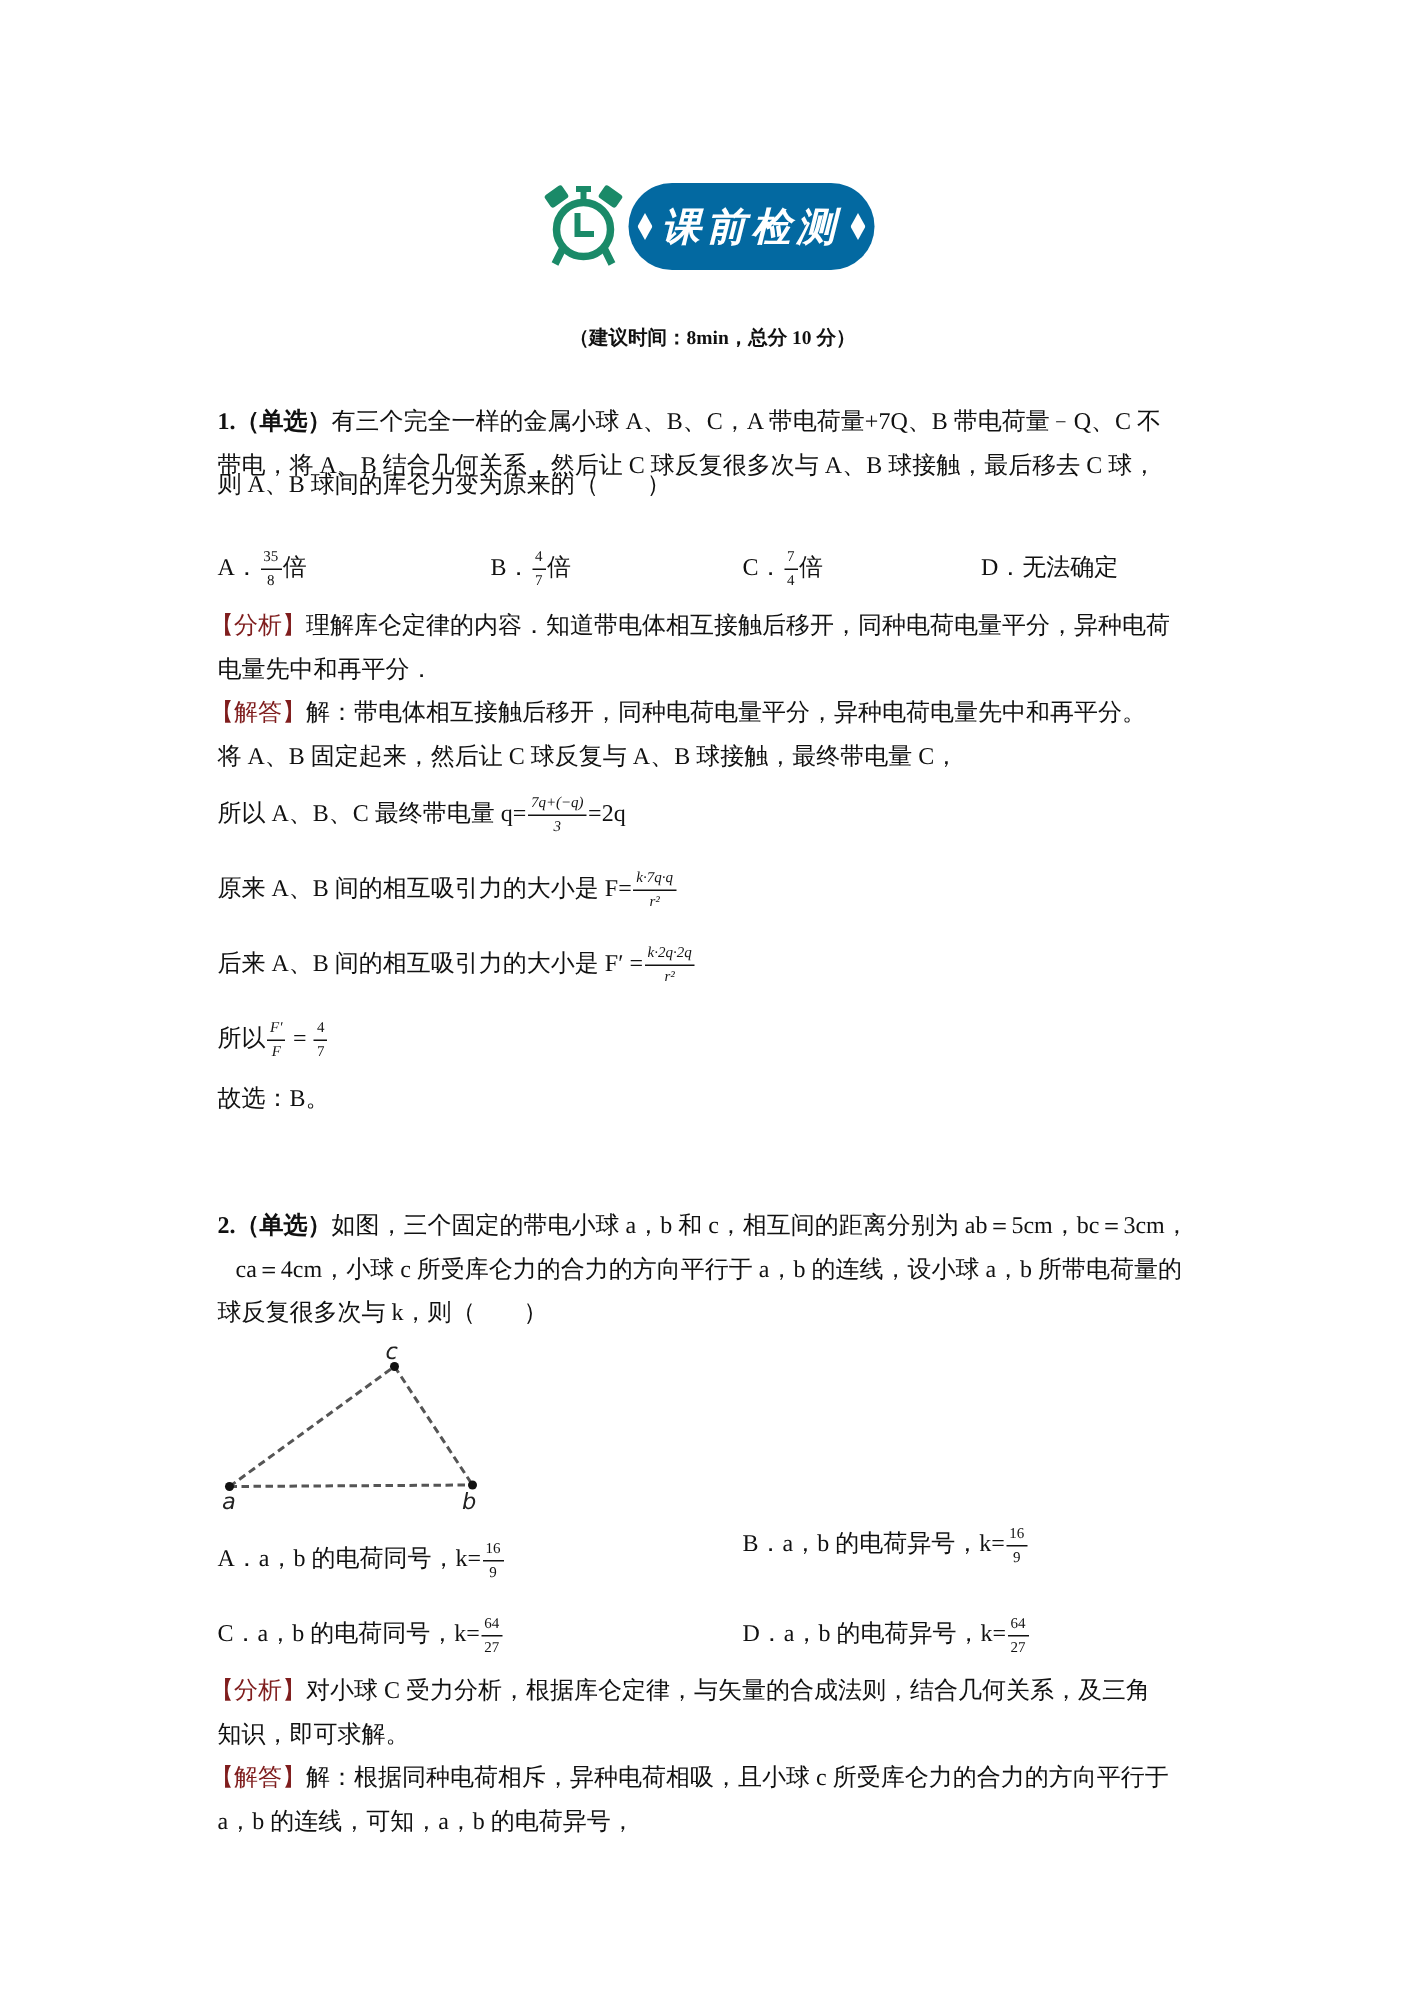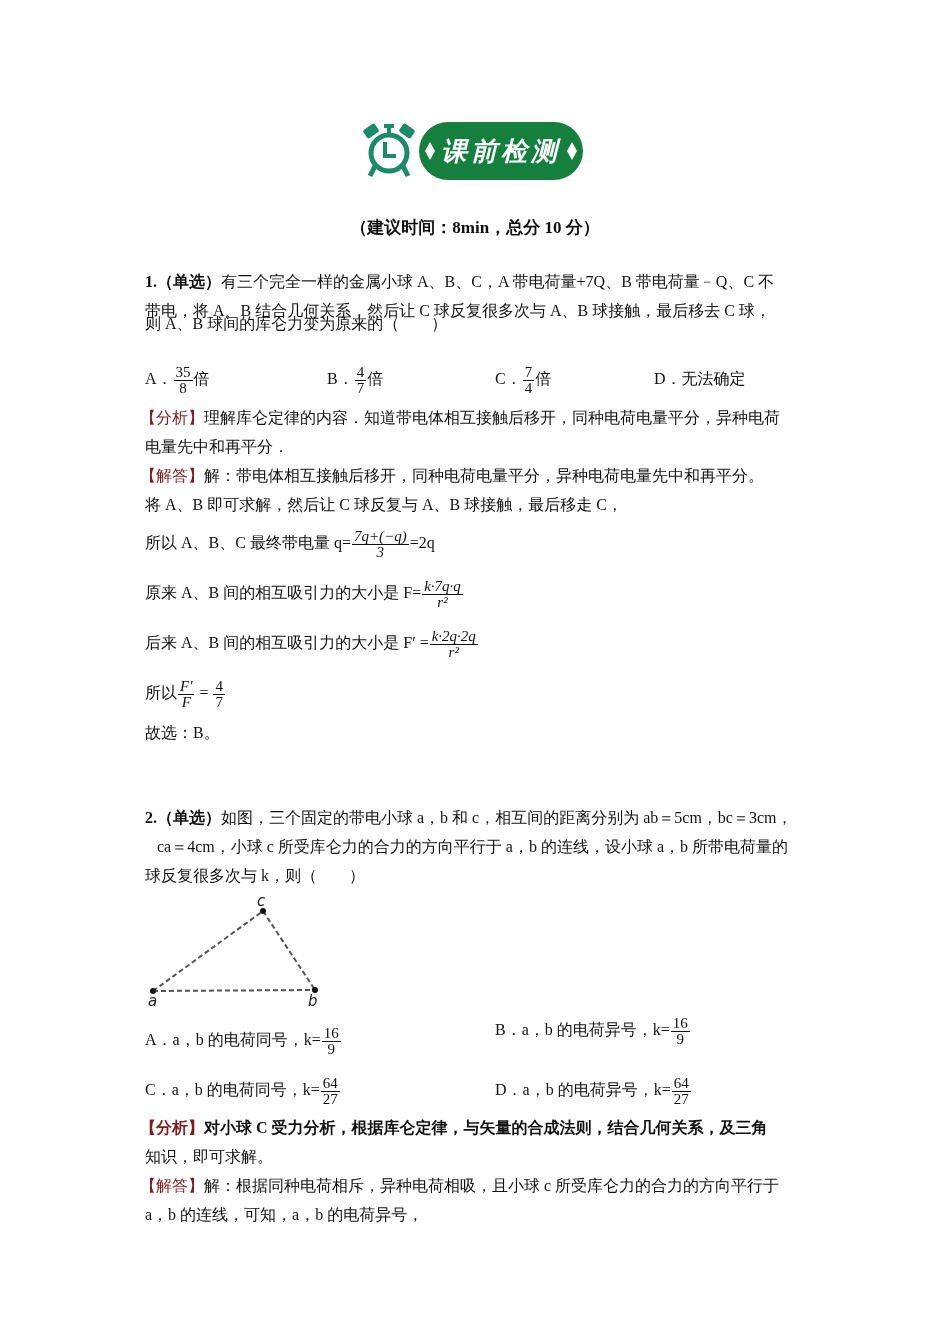--- a/index.html
+++ b/index.html
@@ -3,26 +3,26 @@
 <meta charset="utf-8">
 <style>
   html, body { margin: 0; padding: 0; background: #ffffff; }
   body { width: 950px; height: 1344px; position: relative; overflow: hidden;
          font-family: "Liberation Serif", "DejaVu Serif", serif; color: #111; }
   .abs { position: absolute; }
   .line { position: absolute; left: 145px; font-size: 16px; line-height: 20px; white-space: nowrap; }
   .bold { font-weight: bold; }
   .blue { color: #7f1d1d; }
   .frac { display: inline-flex; flex-direction: column; align-items: center; vertical-align: middle;
-          font-size: 15px; line-height: 15px; margin: 0 1px; }
+          font-size: 10px; line-height: 15px; margin: 0 1px; }
   .frac .num { padding: 0 2px; border-bottom: 1px solid #111; }
   .frac .den { padding: 0 2px; }
   .it { font-style: italic; }
   .banner { position: absolute; left: 419px; top: 122px; width: 164px; height: 58px;
-            background: #15803d; border-radius: 29px; display: flex; align-items: center; justify-content: center; }
+            background: #0369a1; border-radius: 29px; display: flex; align-items: center; justify-content: center; }
   .banner-text { color: #fff; font-size: 26px; font-weight: bold; letter-spacing: 4px;
                  font-family: "DejaVu Serif", serif; font-style: italic; }
   .diamond { width: 10px; height: 18px; background: #fff; clip-path: polygon(50% 0, 100% 50%, 50% 100%, 0 50%); margin: 0 6px; }
 </style>
 </head>
 <body>
 
 <div class="abs" style="left:360px;top:120px;width:58px;height:60px;">
   <svg width="58" height="60" viewBox="0 0 58 60">
     <rect x="4" y="6" width="14" height="10" rx="2" transform="rotate(-35 11 11)" fill="#1a8a68"></rect>
@@ -33,21 +33,21 @@
     <path d="M25 22 V36 H36" fill="none" stroke="#1a8a68" stroke-width="4"></path>
     <path d="M15 46 L10 56 M43 46 L48 56" stroke="#1a8a68" stroke-width="5"></path>
   </svg>
 </div>
 <div class="banner">
   <span class="diamond"></span>
   <span class="banner-text">课前检测</span>
   <span class="diamond"></span>
 </div>
 
-<div class="abs bold" style="left:0;width:950px;top:216px;text-align:center;font-size:17px;">（建议时间：8min，总分 10 分）</div>
+<div class="abs bold" style="left:0;width:950px;top:216px;text-align:center;font-size:13px;">（建议时间：8min，总分 10 分）</div>
 
 <div class="line" style="top:272px;">
   <span class="bold">1.</span><span class="bold">（单选）</span><span>有三个完全一样的金属小球 A、B、C，A 带电荷量+7Q、B 带电荷量﹣Q、C 不</span>
 </div>
 <div class="line" style="top:301px;">带电，将 A、B 结合几何关系，然后让 C 球反复很多次与 A、B 球接触，最后移去 C 球，</div>
 <div class="line" style="top:314px;font-family:Liberation Serif, serif;">则 A、B 球间的库仑力变为原来的（　　）</div>
 
 <div class="line" style="top:361px;left:145px;line-height:36px;">
   <span>A．</span><span class="frac">
       <span class="num">35</span>
@@ -70,21 +70,21 @@
   <span>D．</span><span>无法确定</span>
 </div>
 
 <div class="line" style="top:408px;left:140px;">
   <span class="blue">【分析】</span><span>理解库仑定律的内容．知道带电体相互接触后移开，同种电荷电量平分，异种电荷</span>
 </div>
 <div class="line" style="top:437px;">电量先中和再平分．</div>
 <div class="line" style="top:466px;left:140px;">
   <span class="blue">【解答】</span><span>解：带电体相互接触后移开，同种电荷电量平分，异种电荷电量先中和再平分。</span>
 </div>
-<div class="line" style="top:495px;">将 A、B 即可求解，然后让 C 球反复与 A、B 球接触，最后移走 C，</div>
+<div class="line" style="top:495px;">将 A、B 固定起来，然后让 C 球反复与 A、B 球接触，最终带电量 C，</div>
 
 <div class="line" style="top:526px;line-height:34px;">
   <span>所以 A、B、C 最终带电量 q=</span><span class="frac it">
       <span class="num">7q+(−q)</span>
       <span class="den">3</span>
     </span><span>=2q</span>
 </div>
 <div class="line" style="top:576px;line-height:34px;">
   <span>原来 A、B 间的相互吸引力的大小是 F=</span><span class="frac it">
       <span class="num">k·7q·q</span>
@@ -148,20 +148,20 @@
       <span class="den">27</span>
     </span>
 </div>
 <div class="line" style="top:1072px;left:495px;line-height:36px;">
   <span>D．</span><span>a，b 的电荷异号，k=</span><span class="frac">
       <span class="num">64</span>
       <span class="den">27</span>
     </span>
 </div>
 
-<div class="line" style="top:1118px;left:140px;font-weight:bold;">
+<div class="line" style="top:1118px;left:140px;">
   <span class="blue">【分析】</span><span>对小球 C 受力分析，根据库仑定律，与矢量的合成法则，结合几何关系，及三角</span>
 </div>
 <div class="line" style="top:1147px;">知识，即可求解。</div>
 <div class="line" style="top:1176px;left:140px;">
   <span class="blue">【解答】</span><span>解：根据同种电荷相斥，异种电荷相吸，且小球 c 所受库仑力的合力的方向平行于</span>
 </div>
 <div class="line" style="top:1205px;">a，b 的连线，可知，a，b 的电荷异号，</div>
 
 </body></html>

